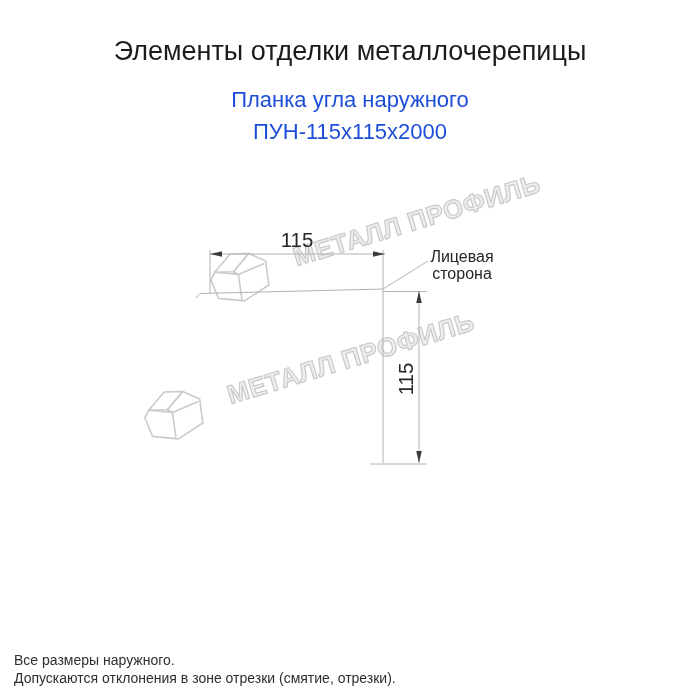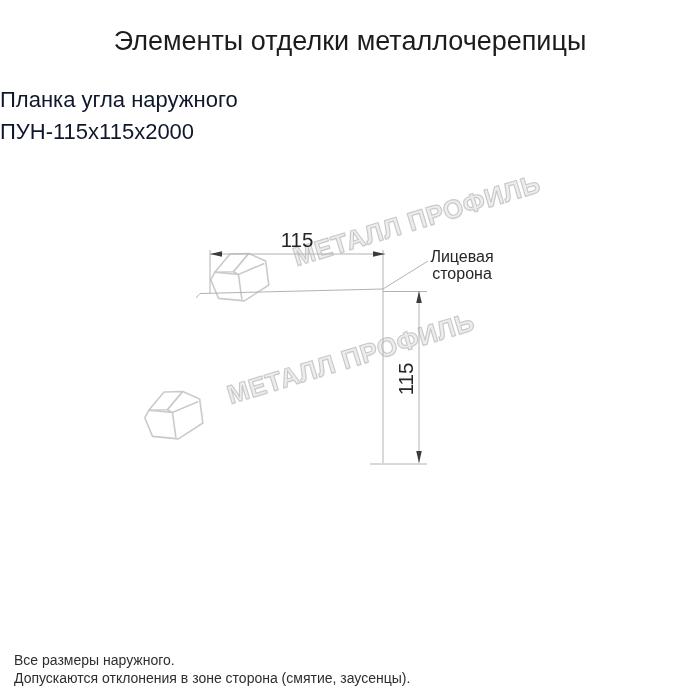--- a/index.html
+++ b/index.html
@@ -1,26 +1,26 @@
 <!DOCTYPE html>
 <html><head>
 <meta charset="utf-8">
 <style>
   html,body{margin:0;padding:0;background:#ffffff;}
   .page{
     position:relative;width:700px;height:700px;background:#ffffff;
     overflow:hidden;font-family:"Liberation Sans",sans-serif;color:#1f1f1f;
   }
   .title{
-    position:absolute;top:26px;left:0;width:700px;text-align:center;
+    position:absolute;top:36px;left:0;width:700px;text-align:center;
     font-size:27px;font-weight:400;color:#1c1c1c;white-space:nowrap;
   }
   .subtitle{
-    position:absolute;left:0;width:700px;text-align:left;
-    font-size:22px;font-weight:400;color:#0f172a;white-space:nowrap;
+    position:absolute;left:0;width:700px;text-align:center;
+    font-size:22px;font-weight:400;color:#1d4ed8;white-space:nowrap;
   }
   .subtitle.l1{top:87px;}
   .subtitle.l2{top:119px;}
   .footer{
     position:absolute;left:14px;top:652px;font-size:14px;line-height:17.5px;
     color:#2e2e2e;
   }
   
   .watermark{
     position:absolute;display:flex;align-items:center;z-index:1;
@@ -94,16 +94,16 @@
     <polygon class="darrow" points="249,273 246.2,261 251.8,261"></polygon>
     <text class="dtext dim-num" x="243" y="189" text-anchor="middle" transform="rotate(-90 243 189)">115</text>
 
     <line class="dline" x1="213" y1="99" x2="258" y2="71"></line>
     <text class="dtext face-lbl" x="292" y="72" text-anchor="middle">Лицевая</text>
     <text class="dtext face-lbl" x="292" y="89" text-anchor="middle">сторона</text>
   </svg>
 
   <div class="footer">
     <div>Все размеры наружного.</div>
-    <div>Допускаются отклонения в зоне сторона (смятие, заусенцы).</div>
+    <div>Допускаются отклонения в зоне отрезки (смятие, отрезки).</div>
   </div>
 
 </div>
 
 </body></html>

